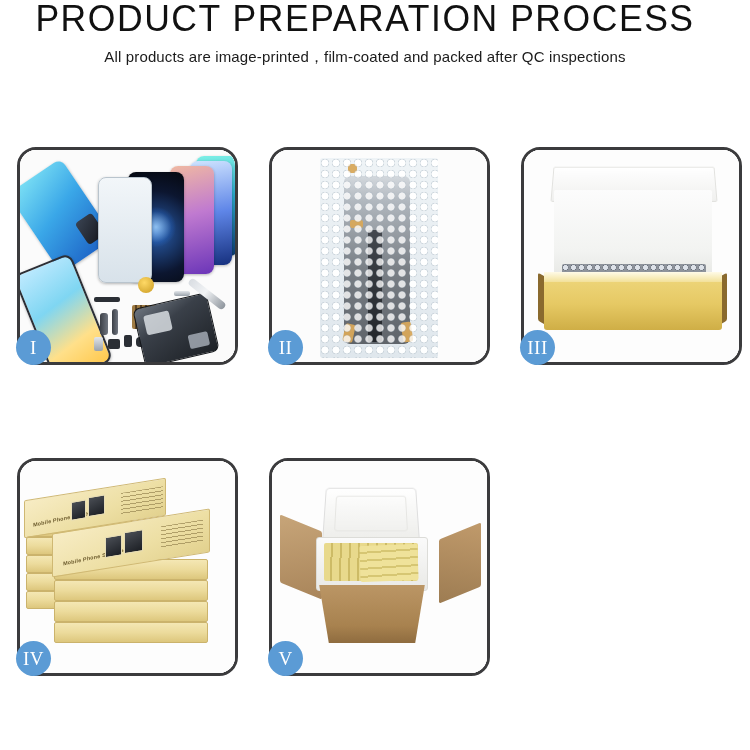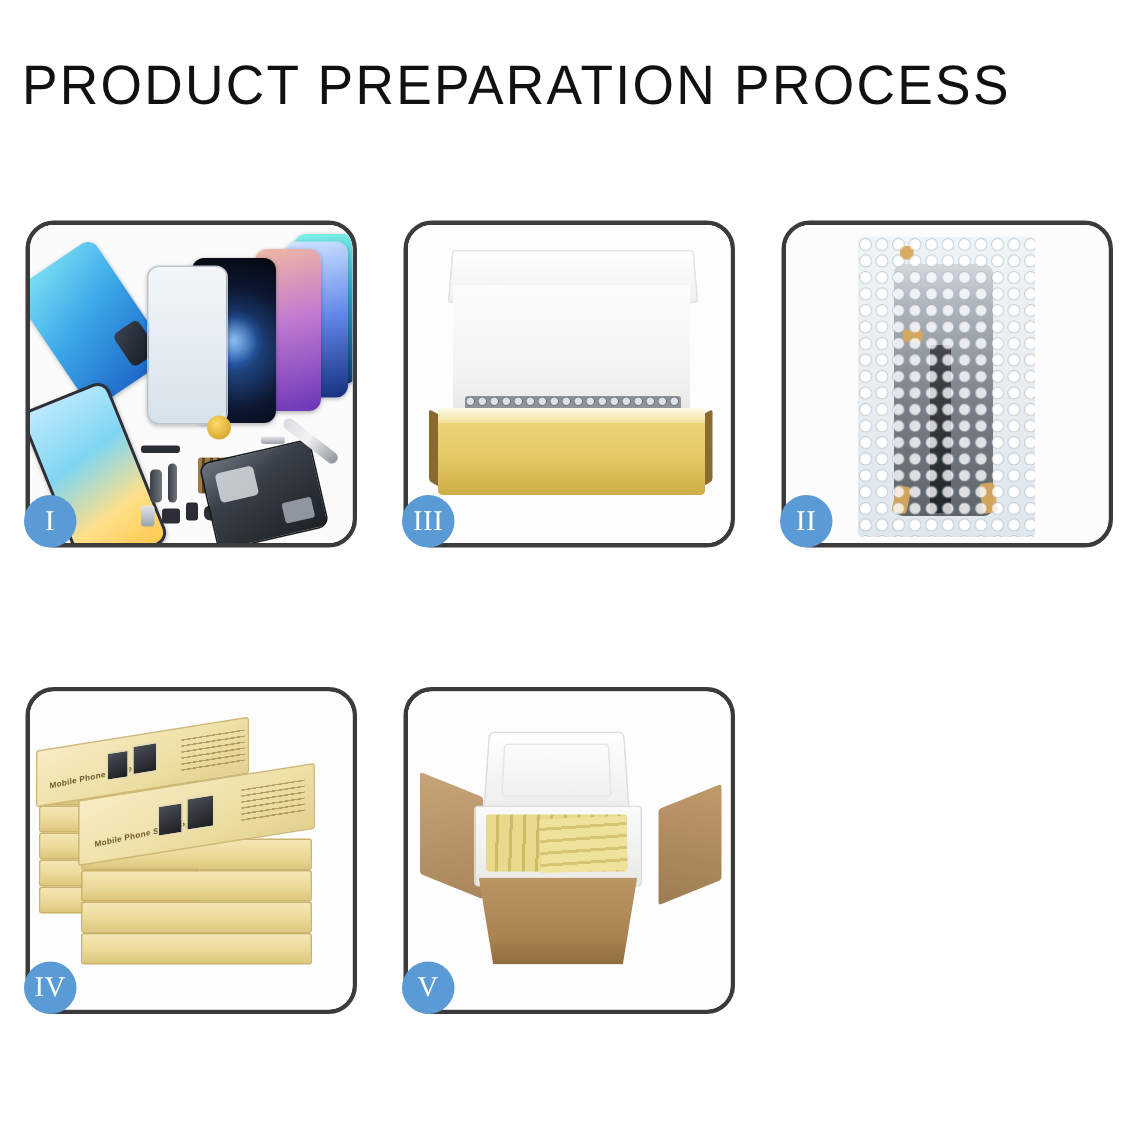--- a/index.html
+++ b/index.html
@@ -11,22 +11,21 @@
     width: 750px;
     height: 750px;
     font-family: "Liberation Sans", sans-serif;
     overflow: hidden;
     position: relative;
   }
 
   
   .header {
     width: 730px;
-    padding-top: 38px;
-    text-align: left;
+    text-align: center;
   }
   .page-title {
     font-family: "Liberation Sans", sans-serif;
     font-size: 37px;
     font-weight: 500;
     letter-spacing: 1.6px;
     color: #111111;
     line-height: 1.05;
     transform: scaleX(0.96);
     transform-origin: center;
@@ -365,20 +364,21 @@
   .c6-seal2{
     position:absolute; left:48px; top:148px; width:16px; height:14px;
     background: rgba(140,110,78,.7);
   }
 </style>
 </head>
 <body>
 
 <div class="header">
   <div class="page-title">PRODUCT PREPARATION PROCESS</div>
+  <div class="page-subtitle">All products are image-printed，film-coated and packed after QC inspections</div>
 </div>
 
 <div class="grid">
 
   <div class="panel">
     <div class="panel-inner">
       <div class="p1-bg"></div>
       <div class="phone ph-back"></div>
       <div class="phone ph-teal"></div>
       <div class="phone ph-blue2"></div>
@@ -407,49 +407,49 @@
       </div>
 
       <div class="backplate-img"></div>
       <div class="screwdriver"></div>
     </div>
     <div class="badge">I</div>
   </div>
 
   <div class="panel">
     <div class="panel-inner">
-      <div class="p3-bg"></div>
-      <div class="lid-back"></div>
-      <div class="foam-wall"></div>
-      <div class="bubble-pack"></div>
-      <div class="tray-end-l"></div>
-      <div class="tray-end-r"></div>
-      <div class="box-tray"></div>
-    </div>
-    <div class="badge">III</div>
-  </div>
-
-  <div class="panel">
-    <div class="panel-inner">
       <div class="p2-bg"></div>
       <div class="bag">
         <div class="bag-screen"></div>
         <div class="bag-flex"></div>
         <div class="tape" style="left:28px;top:6px;width:9px;height:9px;"></div>
         <div class="tape" style="left:30px;top:62px;width:13px;height:8px;"></div>
         <div class="tape" style="left:24px;top:166px;width:10px;height:18px;transform:rotate(12deg);"></div>
         <div class="tape" style="left:82px;top:164px;width:10px;height:20px;transform:rotate(-8deg);"></div>
         <div class="bag-overlay"></div>
       </div>
     </div>
     <div class="badge">II</div>
   </div>
 
   <div class="panel">
     <div class="panel-inner">
+      <div class="p3-bg"></div>
+      <div class="lid-back"></div>
+      <div class="foam-wall"></div>
+      <div class="bubble-pack"></div>
+      <div class="tray-end-l"></div>
+      <div class="tray-end-r"></div>
+      <div class="box-tray"></div>
+    </div>
+    <div class="badge">III</div>
+  </div>
+
+  <div class="panel">
+    <div class="panel-inner">
       <div class="p4-bg"></div>
 
       <div class="stackbox" style="left:6px;top:58px;width:104px;height:16px;"></div>
       <div class="stackbox" style="left:6px;top:76px;width:104px;height:16px;"></div>
       <div class="stackbox" style="left:6px;top:94px;width:104px;height:16px;"></div>
       <div class="stackbox" style="left:6px;top:112px;width:104px;height:16px;"></div>
       <div class="stackbox" style="left:6px;top:130px;width:104px;height:16px;"></div>
 
       <div class="stack-lid" style="left:4px;top:28px;width:140px;height:36px;">
         <div class="lid-label" style="left:8px;top:20px;transform:rotate(-3deg);">Mobile Phone Spare Parts</div>

